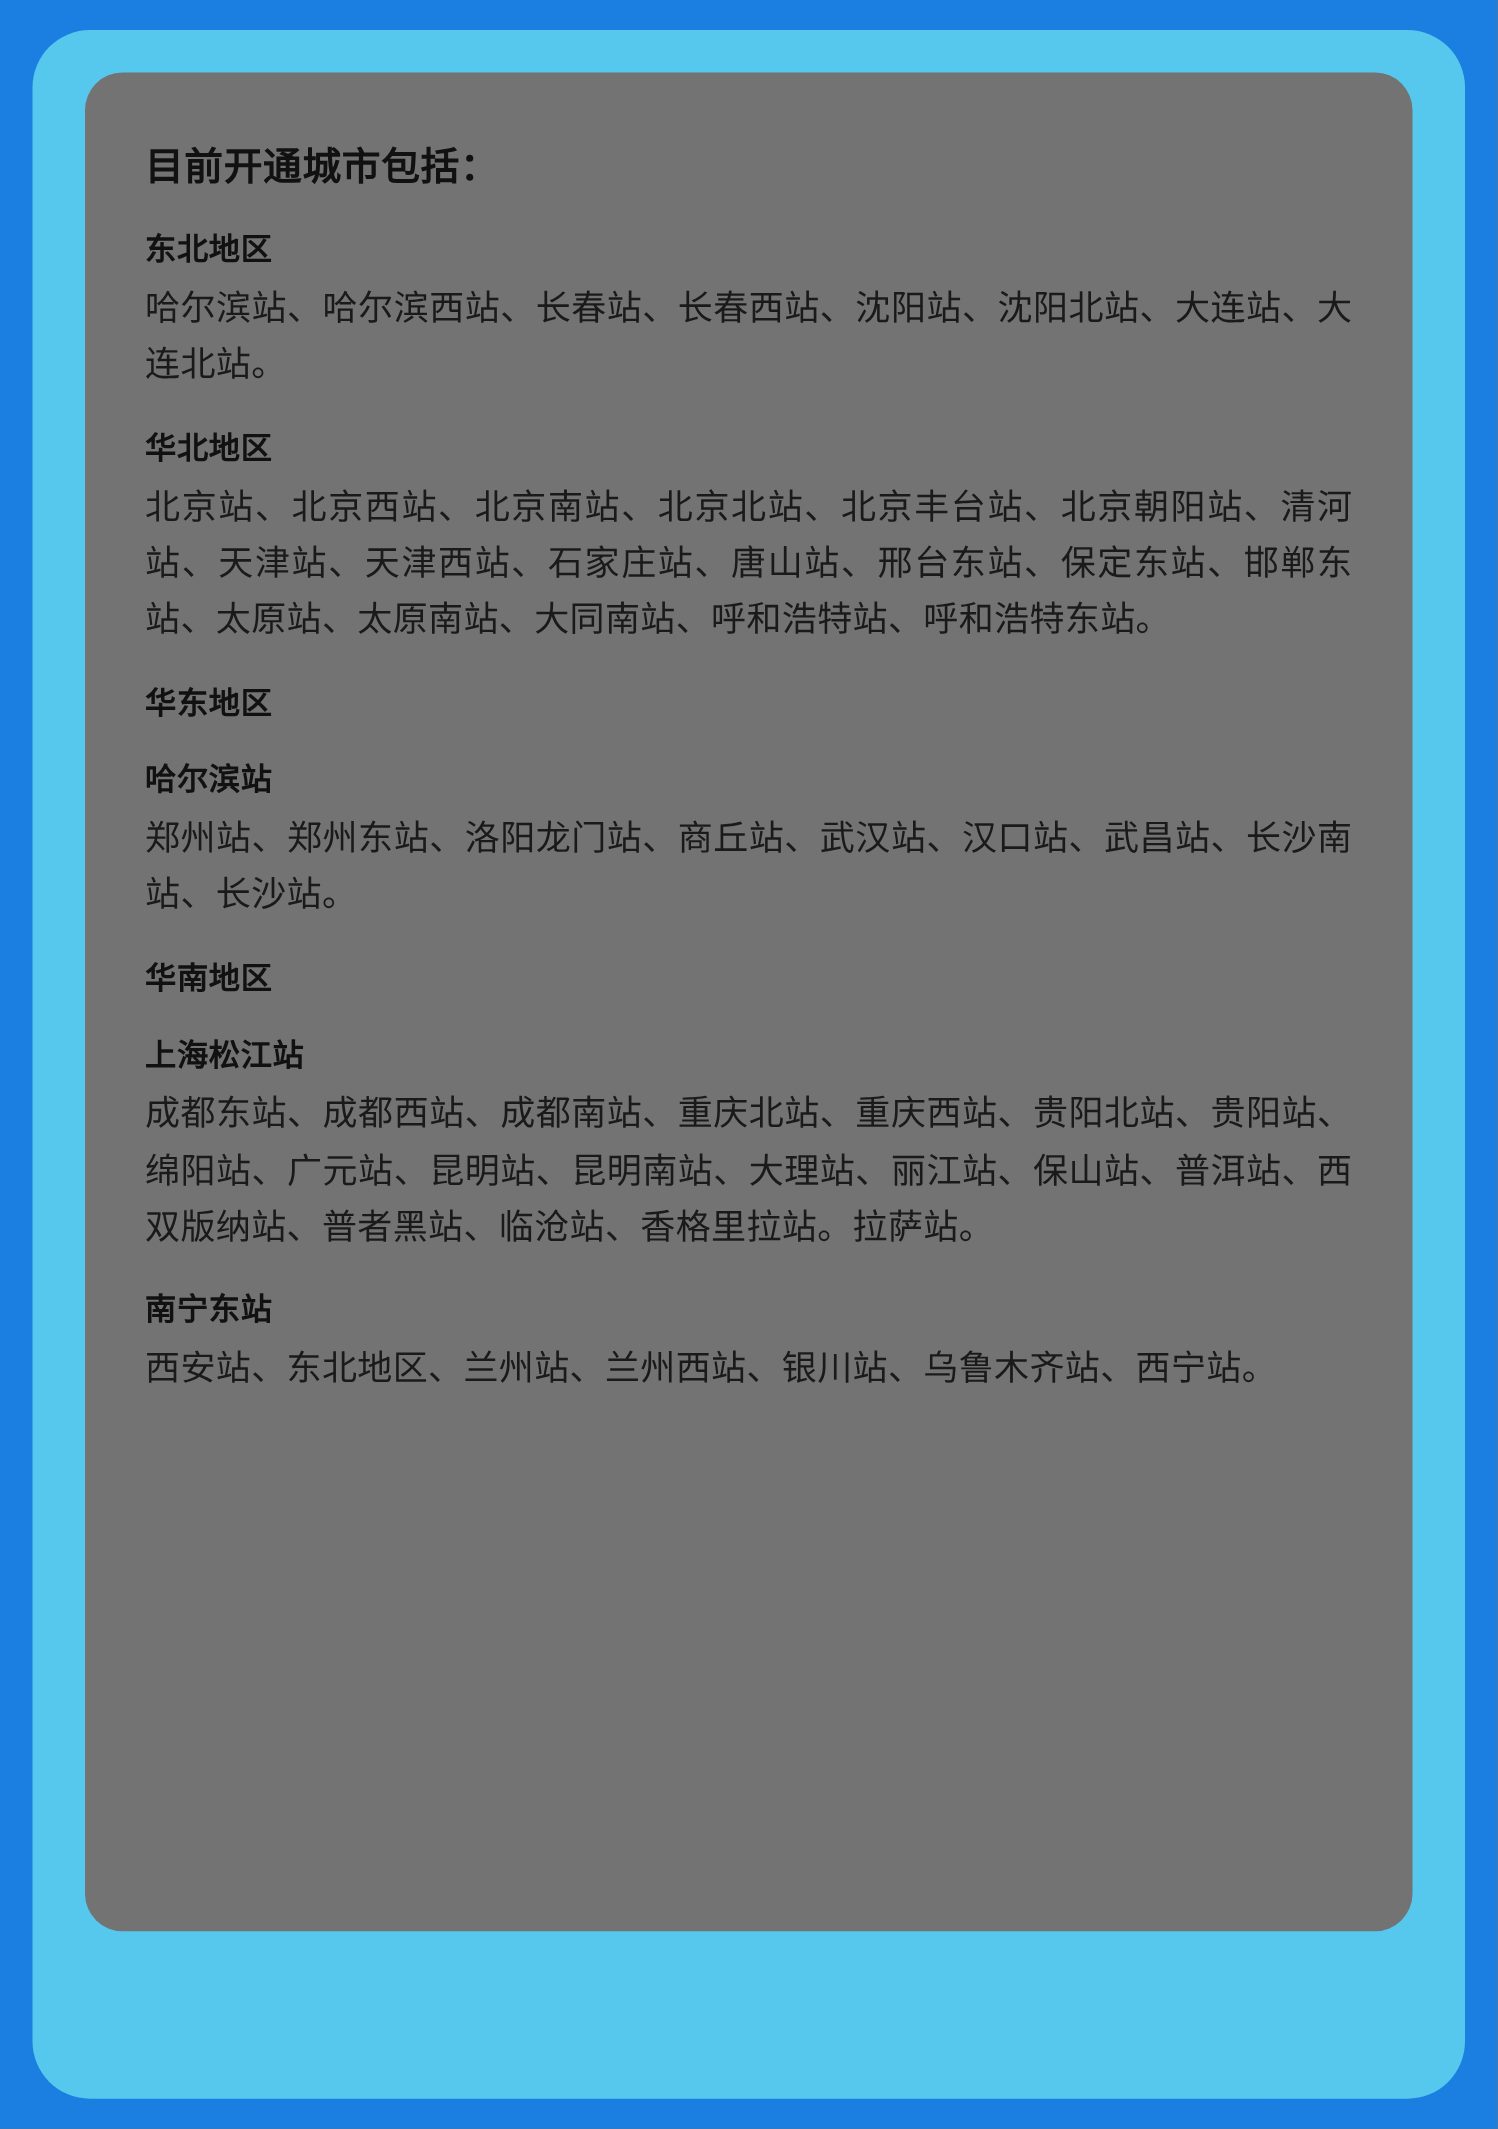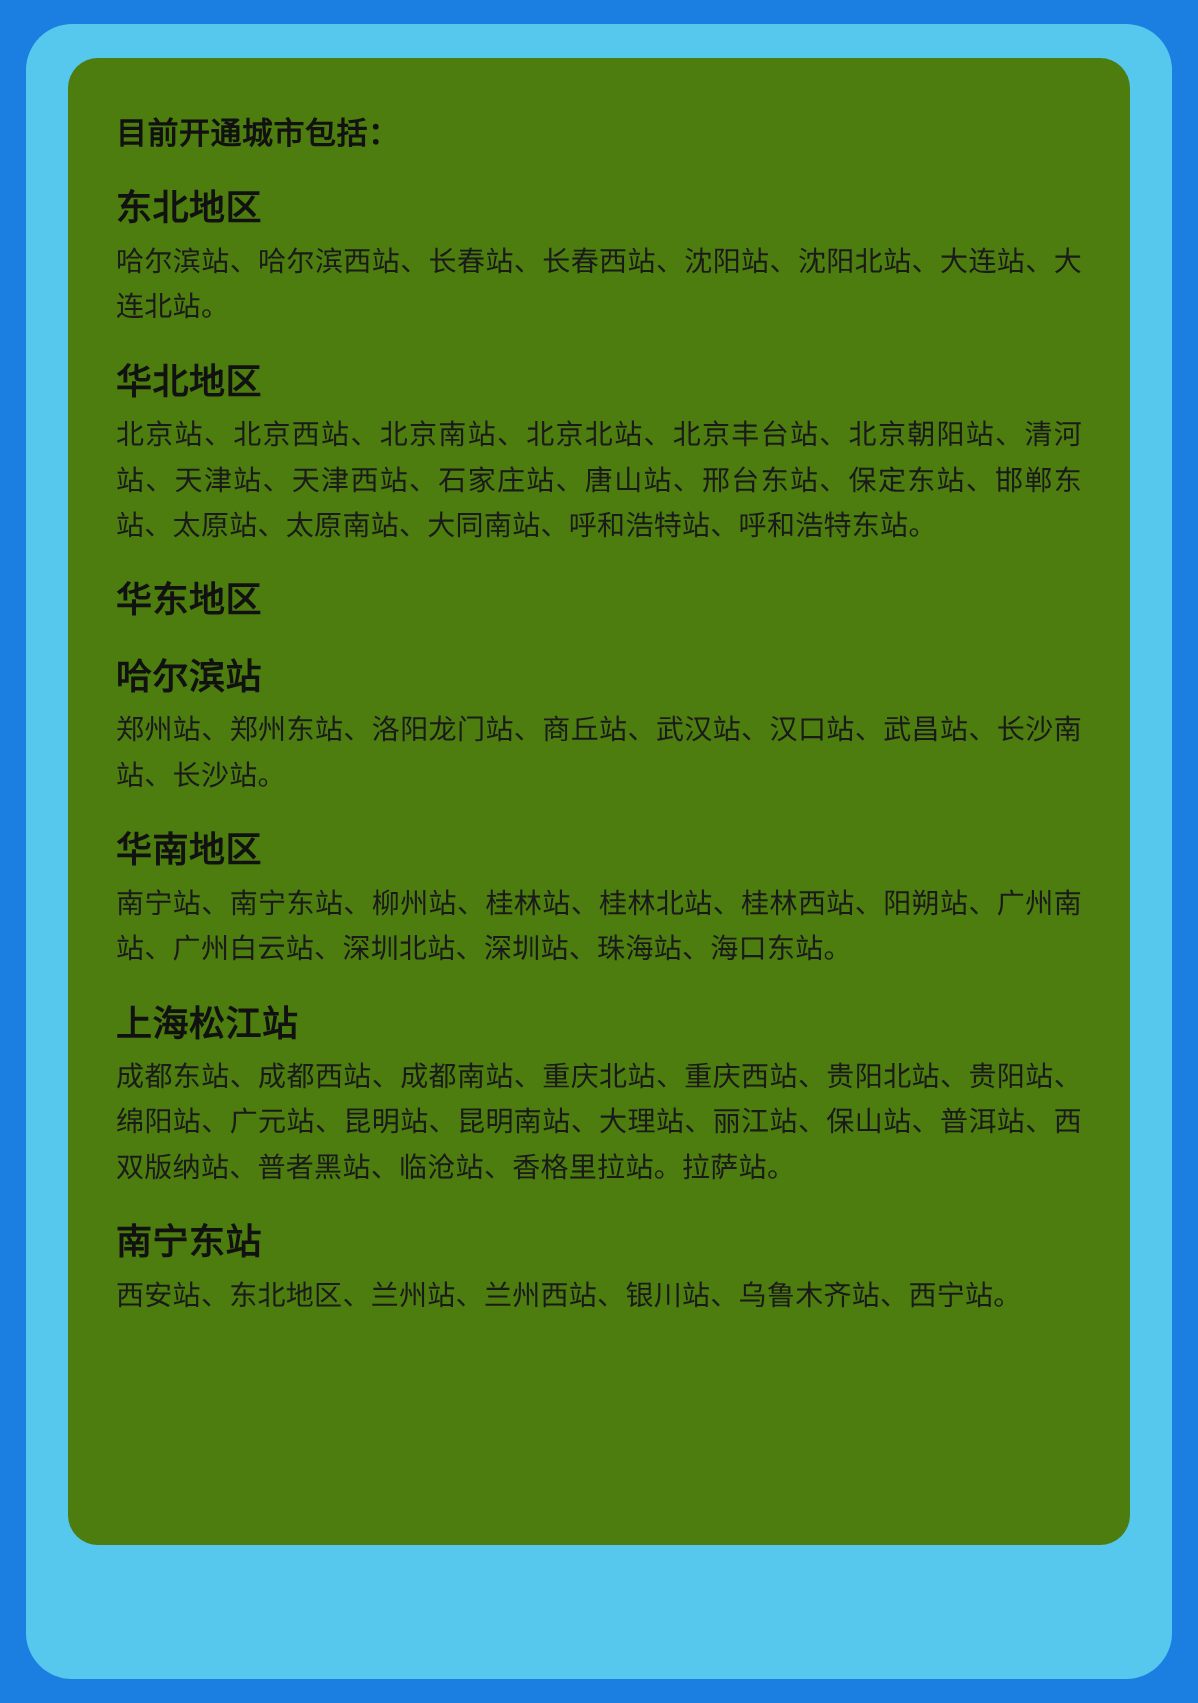--- a/index.html
+++ b/index.html
@@ -22,42 +22,42 @@
     background: #56c8ee;
     border-radius: 46px;
     box-sizing: border-box;
   }
   .card {
     position: absolute;
     left: 42px;
     top: 34px;
     width: 1062px;
     height: 1487px;
-    background: #4d7c0f;
+    background: #737373;
     border-radius: 30px;
     box-sizing: border-box;
     padding: 56px 48px 40px 48px;
     overflow: hidden;
   }
   .doc-title {
     font-size: 31px;
     font-weight: bold;
     color: #111111;
     letter-spacing: 0.5px;
     margin: 0 0 30px 0;
     line-height: 1.3;
   }
   .region-block {
     margin-bottom: 28px;
   }
   .region-block:last-child {
     margin-bottom: 0;
   }
   .region-title {
-    font-size: 36px;
+    font-size: 25px;
     font-weight: bold;
     color: #111111;
     line-height: 1.35;
     margin: 0 0 6px 0;
     letter-spacing: 0.5px;
   }
   .region-body {
     font-size: 28px;
     color: #1a1a1a;
     line-height: 1.62;
@@ -89,21 +89,20 @@
       <div class="region-title">华东地区</div>
     </div>
 
     <div class="region-block">
       <div class="region-title">哈尔滨站</div>
       <p class="region-body">郑州站、郑州东站、洛阳龙门站、商丘站、武汉站、汉口站、武昌站、长沙南站、长沙站。</p>
     </div>
 
     <div class="region-block">
       <div class="region-title">华南地区</div>
-      <p class="region-body">南宁站、南宁东站、柳州站、桂林站、桂林北站、桂林西站、阳朔站、广州南站、广州白云站、深圳北站、深圳站、珠海站、海口东站。</p>
     </div>
 
     <div class="region-block">
       <div class="region-title">上海松江站</div>
       <p class="region-body">成都东站、成都西站、成都南站、重庆北站、重庆西站、贵阳北站、贵阳站、绵阳站、广元站、昆明站、昆明南站、大理站、丽江站、保山站、普洱站、西双版纳站、普者黑站、临沧站、香格里拉站。拉萨站。</p>
     </div>
 
     <div class="region-block">
       <div class="region-title">南宁东站</div>
       <p class="region-body">西安站、东北地区、兰州站、兰州西站、银川站、乌鲁木齐站、西宁站。</p>

